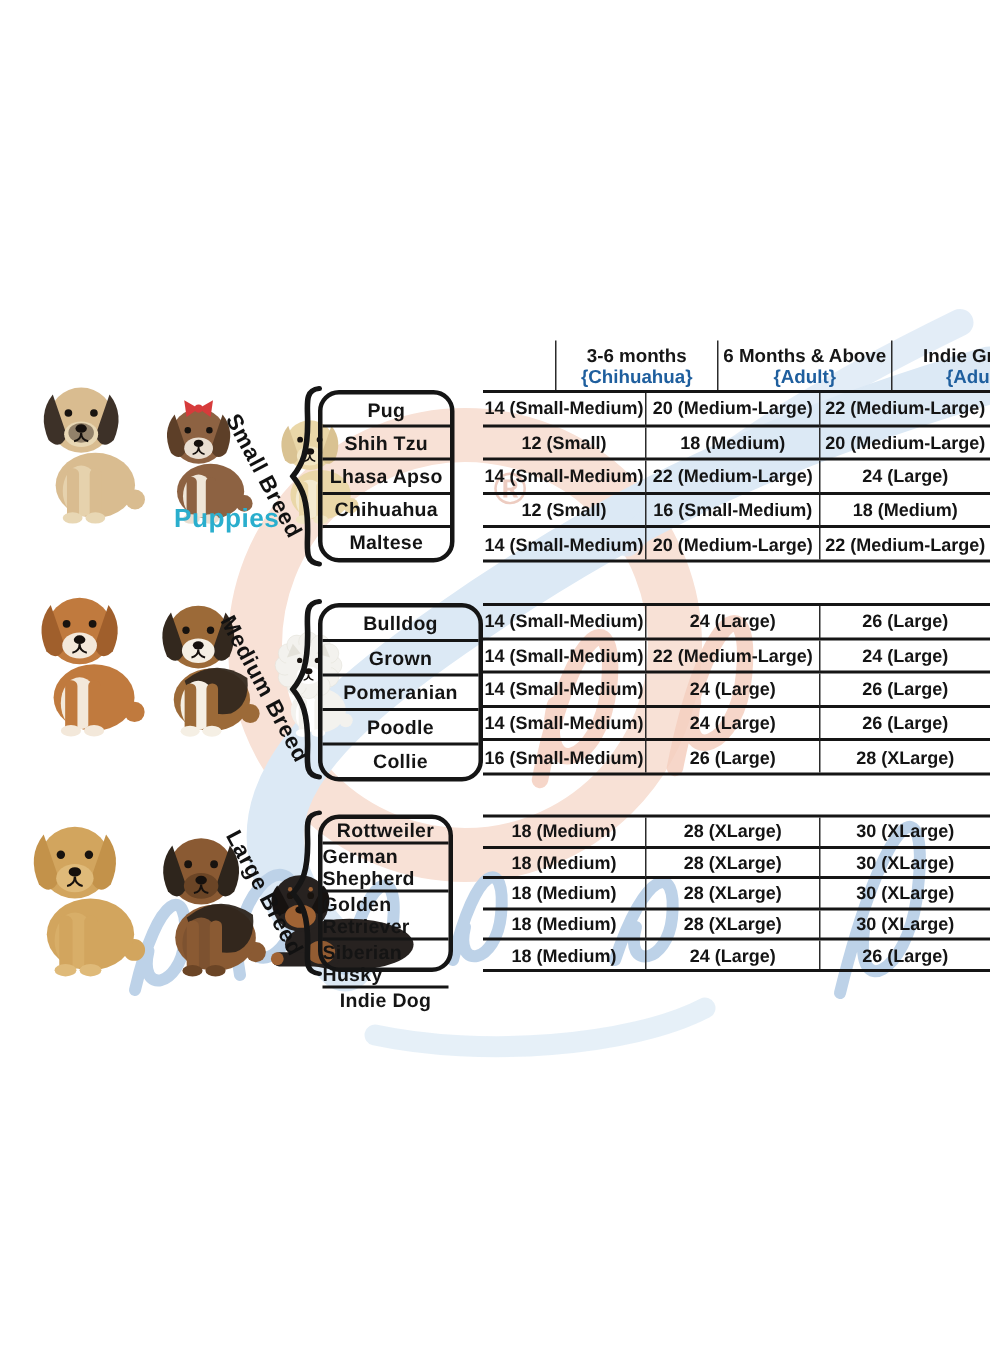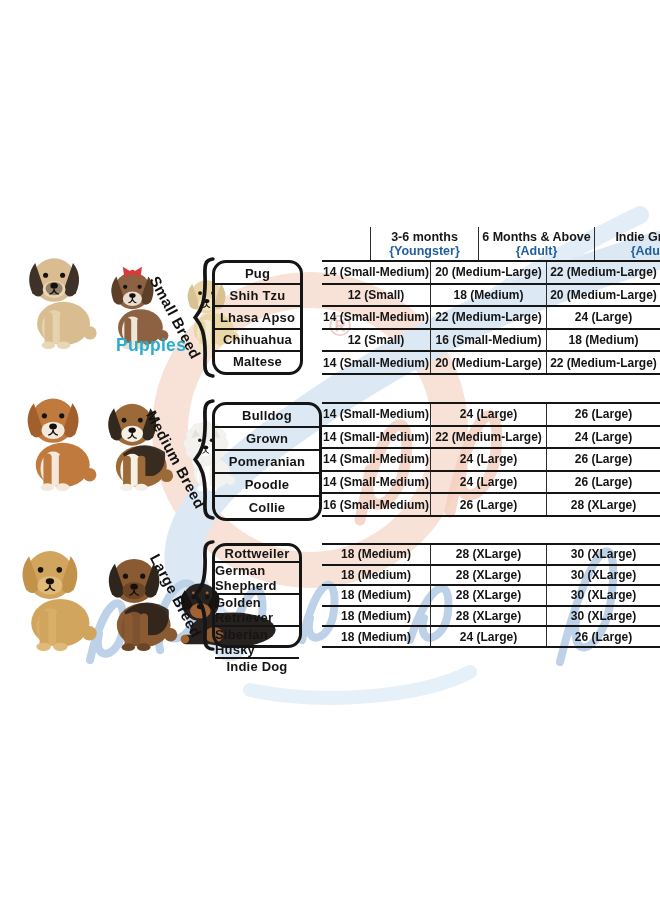--- a/index.html
+++ b/index.html
@@ -57,21 +57,21 @@
       <path d="M560,662 C590,540 622,518 611,600 C604,648 570,668 576,620" stroke="var(--wm-script,#bdd2e8)" stroke-width="8"></path>
       <path d="M410,640 C430,580 452,574 448,612 C445,642 416,648 424,618" stroke="var(--wm-script,#bdd2e8)" stroke-width="8"></path>
       <path d="M250,690 C320,705 420,698 470,672" stroke="var(--wm-blue,#dce9f5)" stroke-width="14" opacity="0.7"></path>
     </g>
     <text x="340" y="336" font-size="30" font-weight="bold" fill="#e9c0b2" opacity="0.8" text-anchor="middle">®</text>
   </svg>
 
   <div class="header-row" id="header" style="grid-template-columns: 108px 116px 114px; padding-left: 48px;">
       <div class="hcell">
         <span class="l1">3-6 months</span>
-        <span class="l2">{Youngster}</span>
+        <span class="l2">{Chihuahua}</span>
       </div>
       <div class="hcell">
         <span class="l1">6 Months &amp; Above</span>
         <span class="l2">{Adult}</span>
       </div>
       <div class="hcell">
         <span class="l1">Indie Grown</span>
         <span class="l2">{Adult}</span>
       </div>
     </div>

